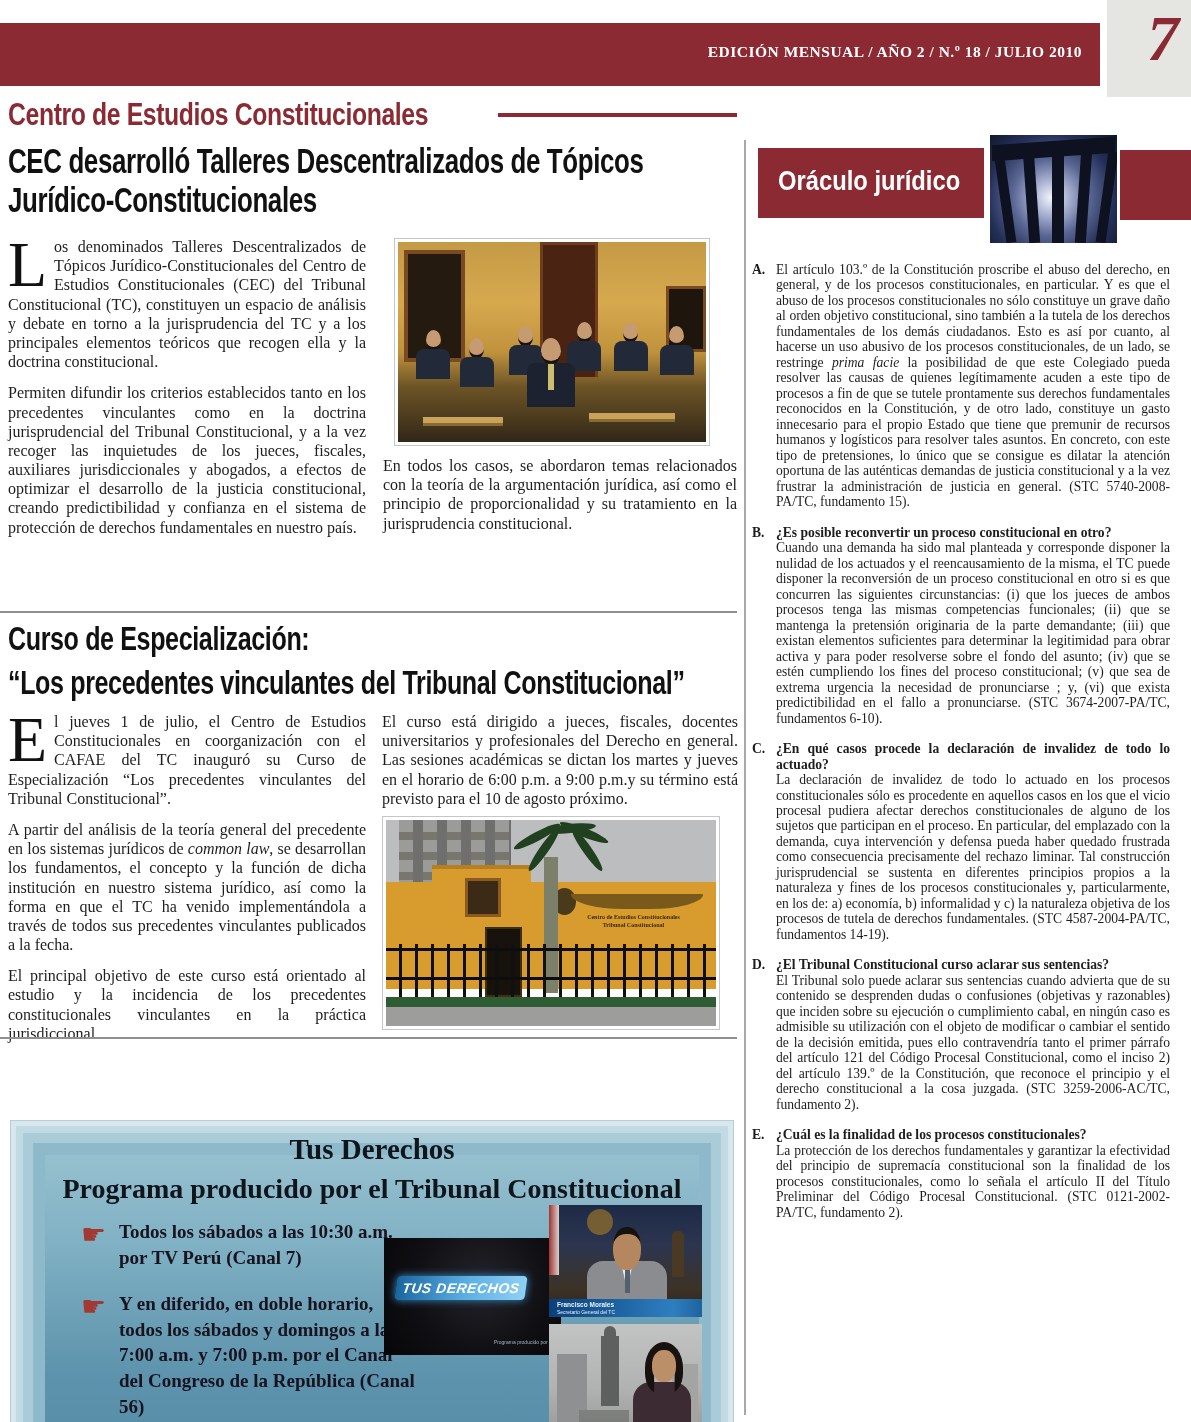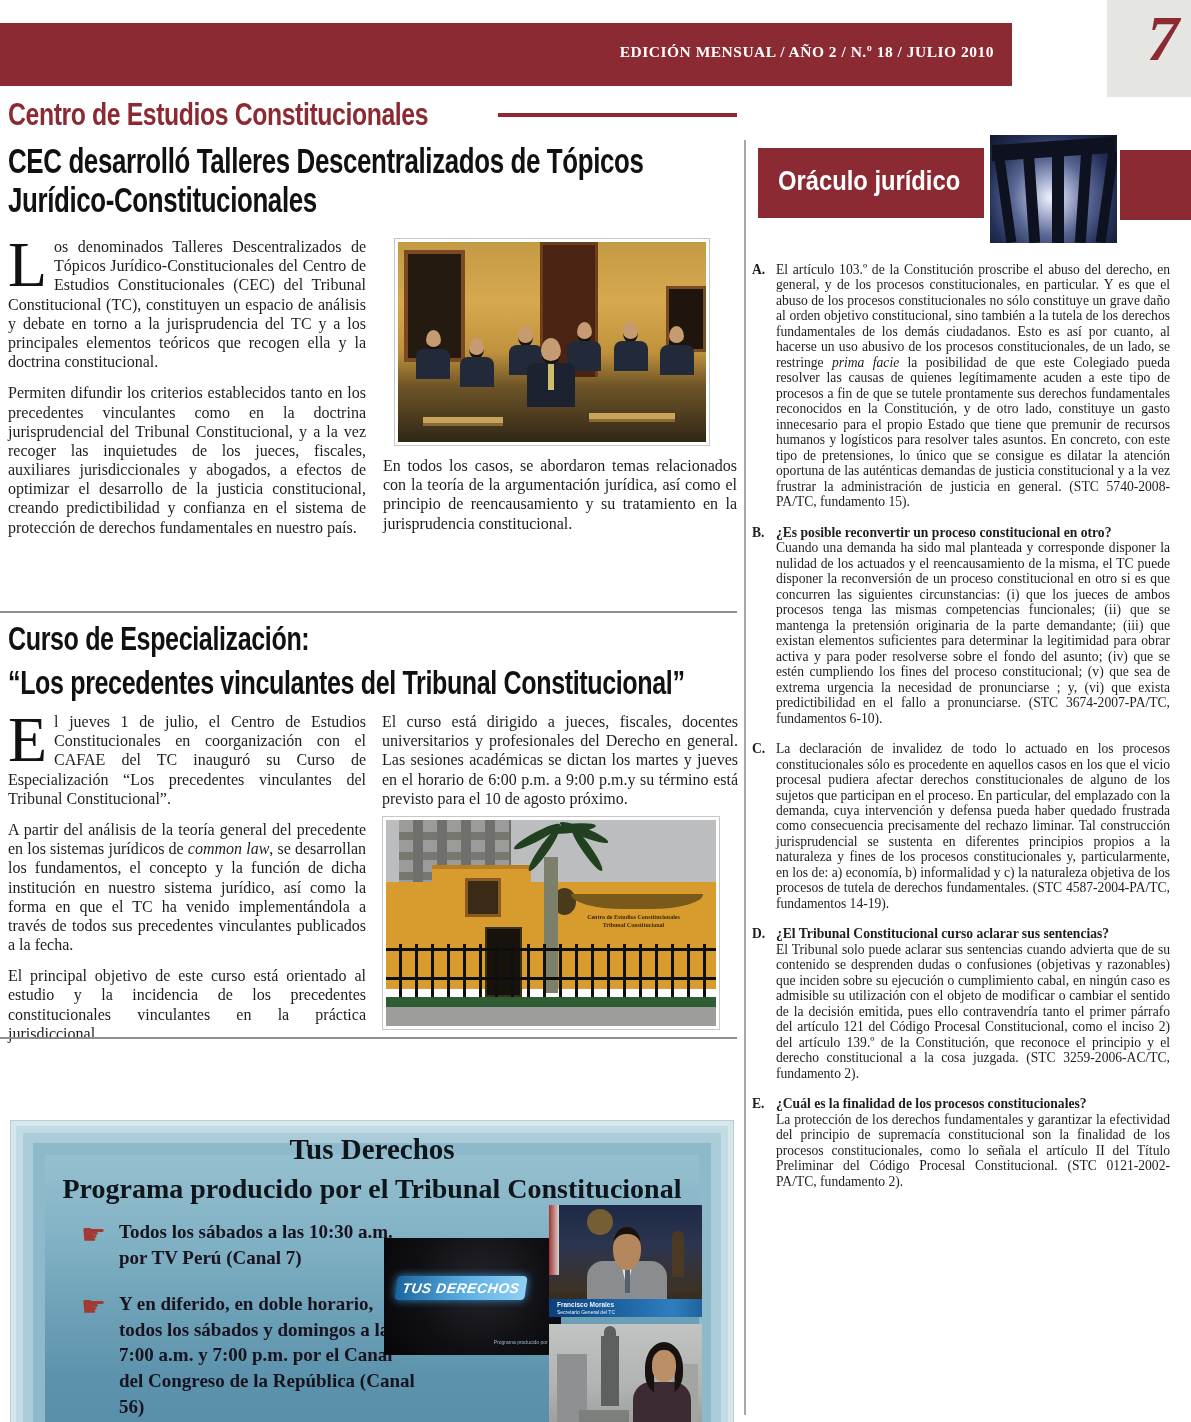--- a/index.html
+++ b/index.html
@@ -1,20 +1,20 @@
 <!DOCTYPE html>
 <html><head>
 <meta charset="utf-8">
 <style>
   html,body{margin:0;padding:0;background:#ffffff;}
   #page{position:relative;width:1191px;height:1422px;background:#ffffff;overflow:hidden;
         font-family:"Liberation Serif",serif;color:#1d1d1d;}
 
   
-  .topbar{position:absolute;left:0;top:23px;width:1012px;height:63px;background:#8b2a33;}
+  .topbar{position:absolute;left:0;top:23px;width:1100px;height:63px;background:#8b2a33;}
   .edition{position:absolute;right:18px;top:20px;color:#ffffff;font-weight:bold;
            font-size:15.5px;letter-spacing:.5px;font-family:"Liberation Serif",serif;}
   .pagenum-box{position:absolute;left:1107px;top:0;width:84px;height:97px;background:#e5e5e2;}
   .pagenum{position:absolute;right:12px;top:2px;font-size:64px;font-style:italic;
            color:#8b2a33;font-family:"Liberation Serif",serif;font-weight:bold;}
 
   
   .cond{font-family:"Liberation Sans",sans-serif;font-weight:700;transform-origin:0 0;}
   .section-header{position:absolute;left:8px;top:97px;font-size:31px;color:#8b2a33;
                   transform:scaleX(.8);white-space:nowrap;letter-spacing:-.5px;}
@@ -206,21 +206,21 @@
           <div class="body">
             <div class="tie"></div>
           </div>
         </div>
       <div class="desk" style="left:8%;bottom:8%;width:26%;"></div>
       <div class="desk" style="left:62%;bottom:10%;width:28%;"></div>
     </div>
   </div>
 
   <div class="col" style="left:383px;top:456px;width:354px;">
-    <p>En todos los casos, se abordaron temas relacionados con la teoría de la argumentación jurídica, así como  el principio de reencausamiento y su tratamiento en la jurisprudencia constitucional.</p>
+    <p>En todos los casos, se abordaron temas relacionados con la teoría de la argumentación jurídica, así como  el principio de proporcionalidad y su tratamiento en la jurisprudencia constitucional.</p>
   </div>
 
   <div class="divider-h" style="top:611px;"></div>
 
   <div class="a2-title1 cond">Curso de Especialización:</div>
   <div class="a2-title2 cond">“Los precedentes vinculantes del Tribunal Constitucional”</div>
 
   <div class="col" style="left:8px;top:712px;width:358px;">
     <p><span class="dropcap">E</span><span>l jueves 1 de julio, el Centro de Estudios Constitucionales en coorganización con el CAFAE del TC inauguró su Curso de Especialización “Los precedentes vinculantes del Tribunal Constitucional”.</span></p>
     <p><span>A partir del análisis de la teoría general del precedente en los sistemas jurídicos de </span><span class="ital">common law</span><span>, se desarrollan los fundamentos, el concepto y la función de dicha institución en nuestro sistema jurídico, así como la forma en que el TC ha venido implementándola a través de todos sus  precedentes vinculantes publicados a la fecha.</span></p>
@@ -285,20 +285,21 @@
     <div class="qa-item">
       <div class="qa-label">B.</div>
       <div class="qa-body">
         <div class="qa-question">¿Es posible reconvertir un proceso constitucional en otro?</div>
         <div class="qa-answer"><span>Cuando una demanda ha sido mal planteada y corresponde disponer la nulidad de los actuados y el reencausamiento de la misma, el TC puede disponer la reconversión de un proceso constitucional en otro si es que concurren las siguientes circunstancias: (i) que los jueces de ambos procesos tenga las mismas competencias funcionales; (ii) que se mantenga la pretensión originaria de la parte demandante; (iii) que existan elementos suficientes para determinar la legitimidad para obrar activa y para poder resolverse sobre el fondo del asunto; (iv) que se estén cumpliendo los fines del proceso constitucional; (v) que sea de extrema urgencia la necesidad de pronunciarse ; y, (vi) que exista predictibilidad en el fallo a pronunciarse. (STC 3674-2007-PA/TC, fundamentos 6-10).</span><span class="ital"></span><span></span></div>
       </div>
     </div>
     <div class="qa-item">
       <div class="qa-label">C.</div>
       <div class="qa-body">
+        <div class="qa-question">¿En qué casos procede la declaración de invalidez de todo lo actuado?</div>
         <div class="qa-answer"><span>La declaración de invalidez de todo lo actuado en los procesos constitucionales sólo es procedente en aquellos casos en los que el vicio procesal pudiera afectar derechos constitucionales de alguno de los sujetos que participan en el proceso. En particular, del emplazado con la demanda, cuya intervención y defensa pueda haber quedado frustrada como consecuencia precisamente del rechazo liminar. Tal construcción jurisprudencial se sustenta en diferentes principios propios a la naturaleza y fines de los procesos constitucionales y, particularmente, en los de: a) economía, b) informalidad y c) la naturaleza objetiva de los procesos de tutela de derechos fundamentales. (STC 4587-2004-PA/TC, fundamentos 14-19).</span><span class="ital"></span><span></span></div>
       </div>
     </div>
     <div class="qa-item">
       <div class="qa-label">D.</div>
       <div class="qa-body">
         <div class="qa-question">¿El Tribunal Constitucional curso aclarar sus sentencias?</div>
         <div class="qa-answer"><span>El Tribunal solo puede aclarar sus sentencias cuando advierta que de su contenido se desprenden dudas o confusiones (objetivas y razonables) que inciden sobre su ejecución o cumplimiento cabal, en ningún caso es admisible su utilización con el objeto de modificar o cambiar el sentido de la decisión emitida, pues ello contravendría tanto el primer párrafo del artículo 121 del Código Procesal Constitucional, como el inciso 2) del artículo 139.º de la Constitución, que reconoce el principio y el derecho constitucional a la cosa juzgada. (STC 3259-2006-AC/TC, fundamento 2).</span><span class="ital"></span><span></span></div>
       </div>
     </div>

